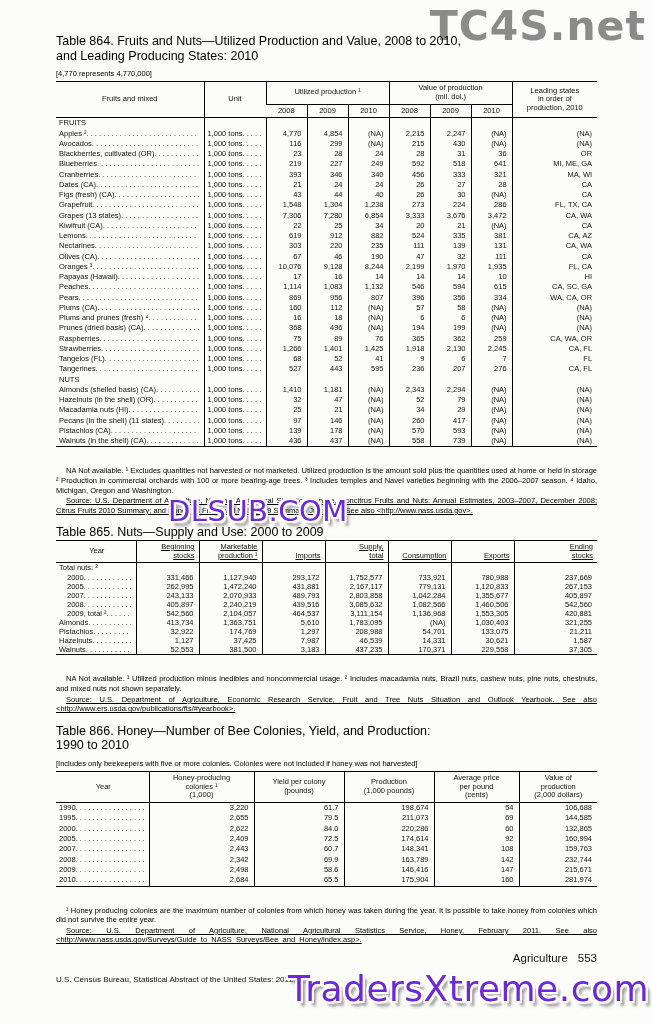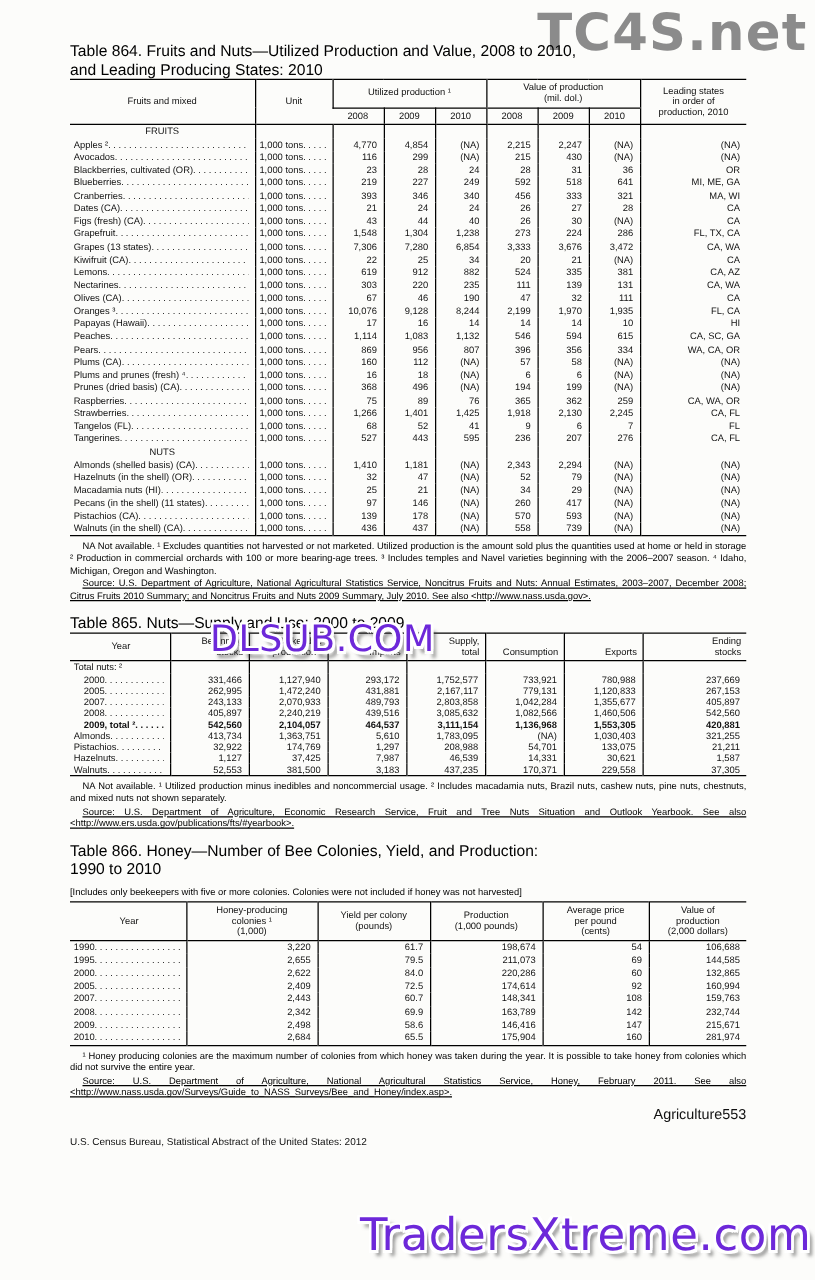--- a/index.html
+++ b/index.html
@@ -29,47 +29,47 @@
     text-align: center; vertical-align: middle; padding: 2px 2px;
     white-space: pre-line;
   }
   thead th:first-child { border-left: none; }
   tbody td {
     font-size: 7.5px; border-left: 1px solid #000;
     padding: 0 3px; vertical-align: bottom; overflow: hidden;
   }
   tbody td:first-child { border-left: none; }
   td.num { text-align: right; padding-right: 5px; white-space: nowrap; }
-  td.sec { text-align: center; }
+  td.sec { text-align: left; }
   td.ind .fx { padding-left: 8px; }
-  tr.bold td { font-weight: bold; }
+  tr.bold td { font-weight: normal; }
   .fx { display: flex; align-items: baseline; overflow: hidden; }
   .fx .txt { white-space: nowrap; }
   .dots { flex: 1 1 auto; min-width: 0; overflow: hidden; white-space: nowrap; margin-right: 2px; }
   .dots::before { content: " . . . . . . . . . . . . . . . . . . . . . . . . . . . . . . . . . . . . . . . . . . . . . . . . . . . . ."; }
 
   #t864 tbody td { line-height: 10.25px; }
   #t865 tbody td { line-height: 9.1px; }
   #t866 tbody td { line-height: 10.3px; }
   #t865 thead th { vertical-align: bottom; }
-  #t865 thead th.r { text-align: right; padding-right: 4px; }
+  #t865 thead th.r { text-align: right; padding-right: 4px; text-decoration: underline; }
   #t865 thead th.l, #t866 thead th.l { text-align: left; padding-left: 4px; vertical-align: middle; text-align: center; }
 
   .fnote {
     font-size: 7.5px; line-height: 9.6px; text-align: justify;
-    text-indent: 10px; margin-top: 3px; color: #000;
+    text-indent: 10px; margin-top: 19px; color: #000;
   }
   .src { margin-top: 1px; text-decoration: underline; }
   .sect-gap { margin-top: 10px; }
 
   .foot-line {
     display: flex; justify-content: flex-end; align-items: center;
     margin-top: 7px; font-size: 11.5px;
   }
-  .foot-line .pgnum { margin-left: 0; }
+  .foot-line .pgnum { margin-left: 10px; }
   .citation { margin-top: 11px; font-size: 8px; }
 
   .wm-top {
     position: absolute; top: 2px; right: 6px;
     font-family: "DejaVu Sans", sans-serif;
     font-size: 41px; font-weight: 800; letter-spacing: 1px;
     color: #8b8b8b;
   }
   .wm-red {
     position: absolute;
@@ -85,20 +85,21 @@
 </style>
 </head>
 <body>
 
 <div class="wm-top">TC4S.net</div>
 
 <div class="page">
 
   <h1 class="tbl-title">Table 864. Fruits and Nuts—Utilized Production and Value, 2008 to 2010,
 and Leading Producing States: 2010</h1>
+  <div class="bracket">[4,770 represents 4,770,000]</div>
 
   <table id="t864">
     <colgroup>
       <col style="width:148px">
         <col style="width:62px">
       <col style="width:41px">
         <col style="width:41px">
         <col style="width:41px">
       <col style="width:41px">
         <col style="width:41px">

